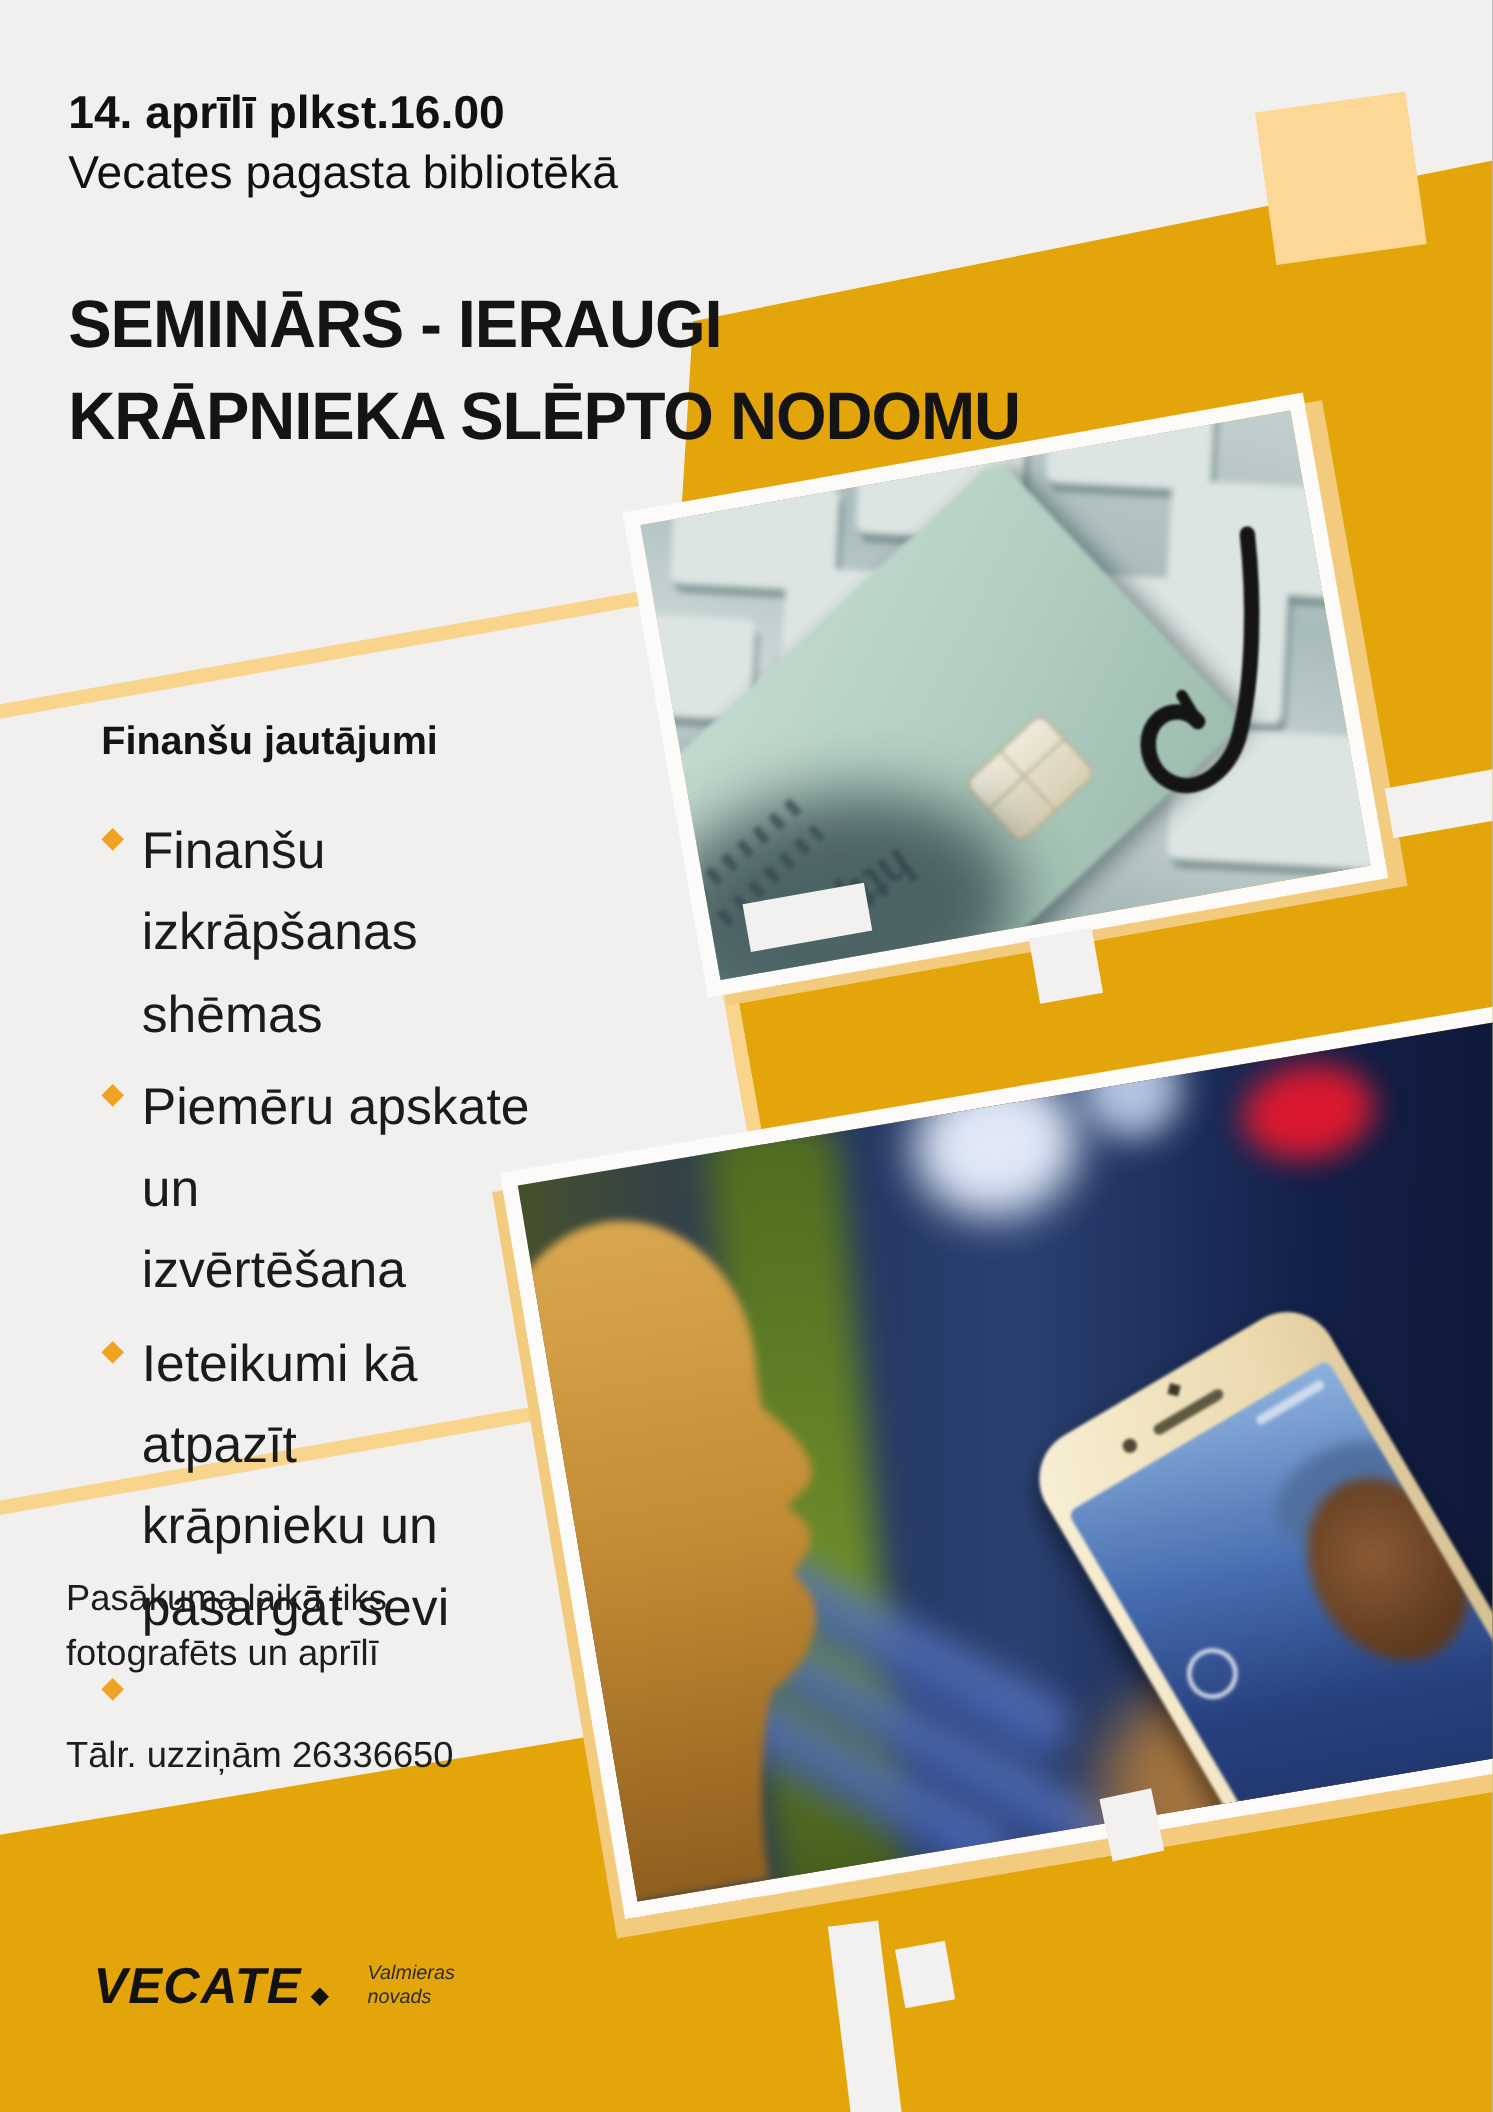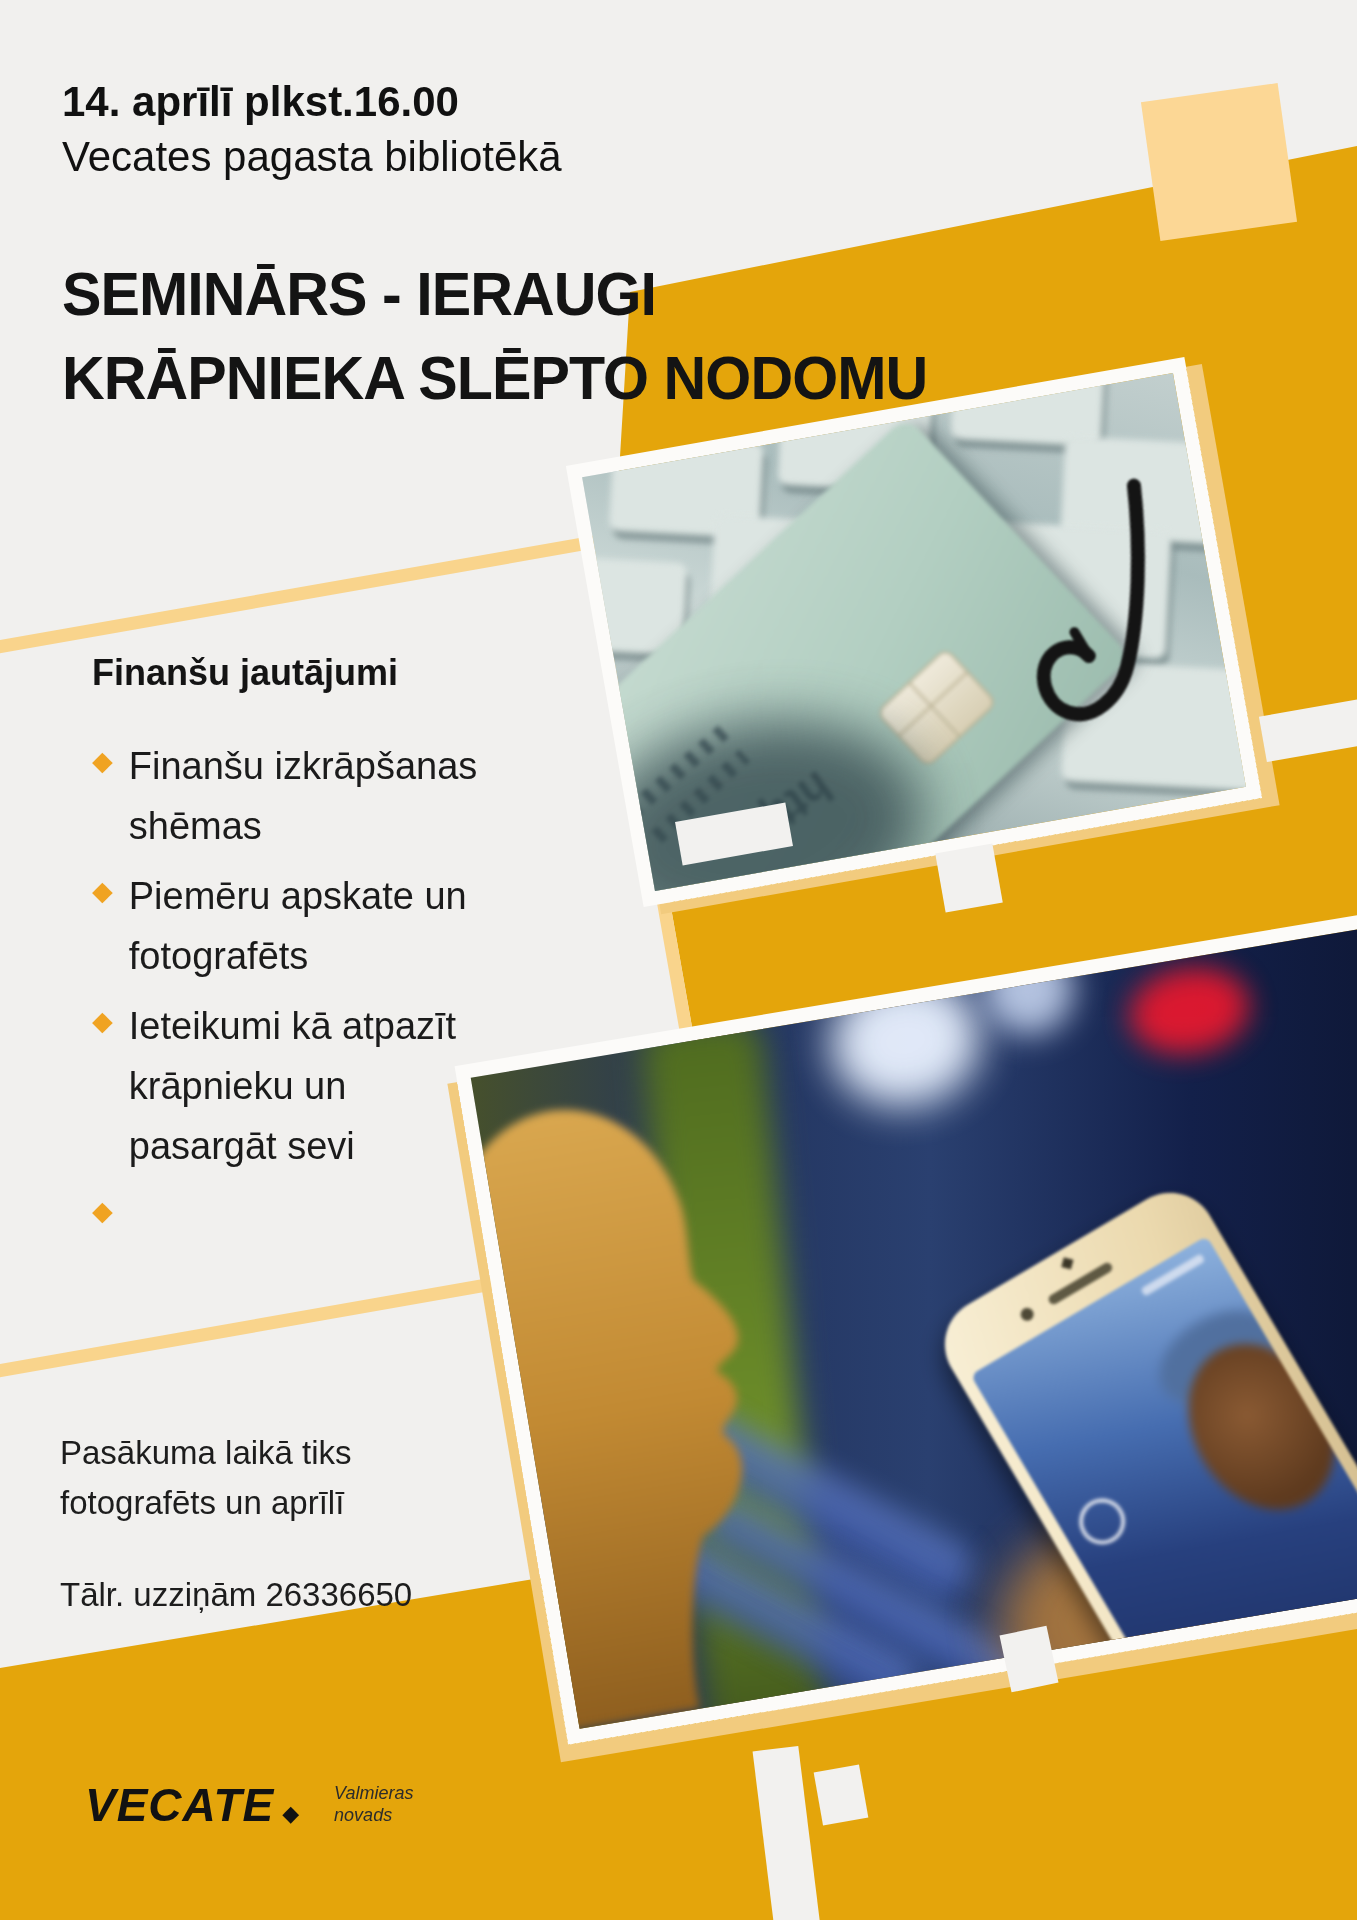--- a/index.html
+++ b/index.html
@@ -28,21 +28,21 @@
   
   .topic-card{
     left:-110px;top:596px;width:758px;height:700px;z-index:3;
     background:#F1F0EE;border:13px solid #F9D48C;transform:rotate(-10deg);
   }
   .topics-overlay{left:92px;top:652px;width:430px;z-index:6;}
   .topics-heading{font-size:36px;font-weight:700;color:#141414;margin:0 0 42px 0;}
   .topics-list{list-style:none;margin:0;padding:0;}
   .topic-item{display:flex;gap:16px;margin-bottom:10px;}
   .diamond{color:#F0A322;font-size:27px;line-height:1;padding-top:12px;flex:0 0 auto;}
-  .topic-text{font-size:38px;line-height:1.58;color:#1b1b1b;white-space:pre-line;}
+  .topic-text{font-size:47px;line-height:1.58;color:#1b1b1b;white-space:pre-line;}
 
   
   .photo-frame{position:absolute;border:14px solid #FCFBF9;z-index:4;}
   .photo-inner{position:relative;width:100%;height:100%;overflow:hidden;}
   .kb-frame{left:600px;top:408px;width:600px;height:420px;transform:rotate(-10deg);
     box-shadow:16px 10px 0 #F2CB7E;}
   .ph-frame{left:505px;top:985px;width:900px;height:660px;transform:rotate(-9.5deg);
     box-shadow:-10px 16px 0 #F2CB7E;}
 
   
@@ -131,21 +131,21 @@
     <h2 class="topics-heading">Finanšu jautājumi</h2>
     <ul class="topics-list">
       <li class="topic-item">
         <span class="diamond">◆</span>
         <span class="topic-text">Finanšu izkrāpšanas
 shēmas</span>
       </li>
       <li class="topic-item">
         <span class="diamond">◆</span>
         <span class="topic-text">Piemēru apskate un
-fotografēts</span>
+izvērtēšana</span>
       </li>
       <li class="topic-item">
         <span class="diamond">◆</span>
         <span class="topic-text">Ieteikumi kā atpazīt
 krāpnieku un
 pasargāt sevi</span>
       </li>
       <li class="topic-item">
         <span class="diamond">◆</span>
       </li>

